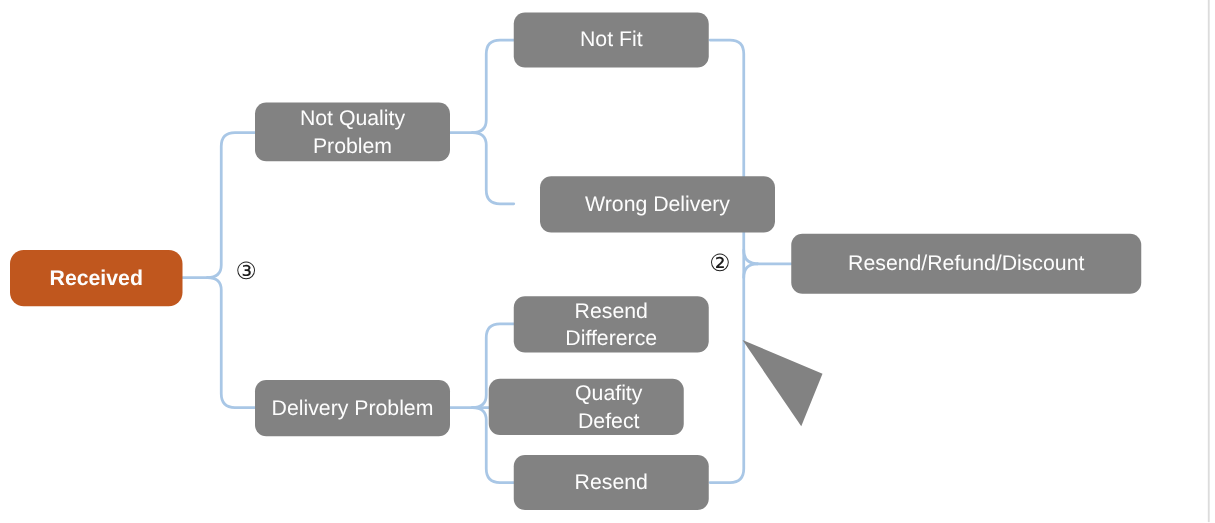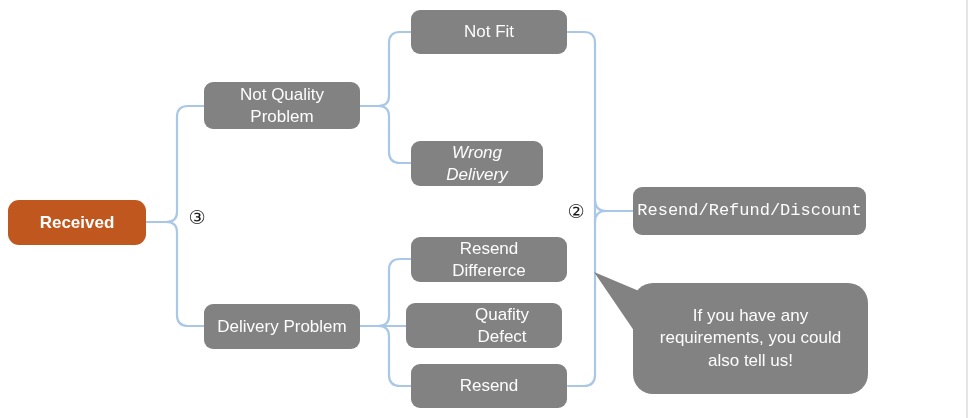--- a/index.html
+++ b/index.html
@@ -67,29 +67,28 @@
   </svg>
 
   <div class="node root" style="left:8px;top:200px;width:138px;height:45px;font-weight:bold;">Received</div>
 
   <div class="node wrap" style="left:204px;top:82px;width:156px;height:47px;">Not Quality Problem</div>
 
   <div class="node" style="left:204px;top:304px;width:156px;height:45px;">Delivery Problem</div>
 
   <div class="node" style="left:411px;top:10px;width:156px;height:44px;">Not Fit</div>
 
-  <div class="node" style="left:411px;top:141px;width:132px;height:45px;font-style:italic;">Wrong Delivery</div>
+  <div class="node" style="left:432px;top:141px;width:188px;height:45px;">Wrong Delivery</div>
 
   <div class="node" style="left:411px;top:237px;width:156px;height:45px;">Resend Differerce</div>
 
-  <div class="node" style="left:406px;top:303px;width:156px;height:45px;padding-left:46px;">Quafity Defect</div>
+  <div class="node" style="left:391px;top:303px;width:156px;height:45px;padding-left:46px;">Quafity Defect</div>
 
   <div class="node" style="left:411px;top:364px;width:156px;height:44px;">Resend</div>
 
-  <div class="node" style="left:633px;top:187px;width:233px;height:48px;font-family:Liberation Mono, monospace;">Resend/Refund/Discount</div>
+  <div class="node" style="left:633px;top:187px;width:280px;height:48px;">Resend/Refund/Discount</div>
 
-  <div class="callout" style="left:633px;top:283px;width:235px;height:111px;">If you have any requirements, you could also tell us!</div>
 
   <div class="marker" style="left:184px;top:204px;">③</div>
 
   <div class="marker" style="left:563px;top:198px;">②</div>
 
 </div>
 
 </body></html>

